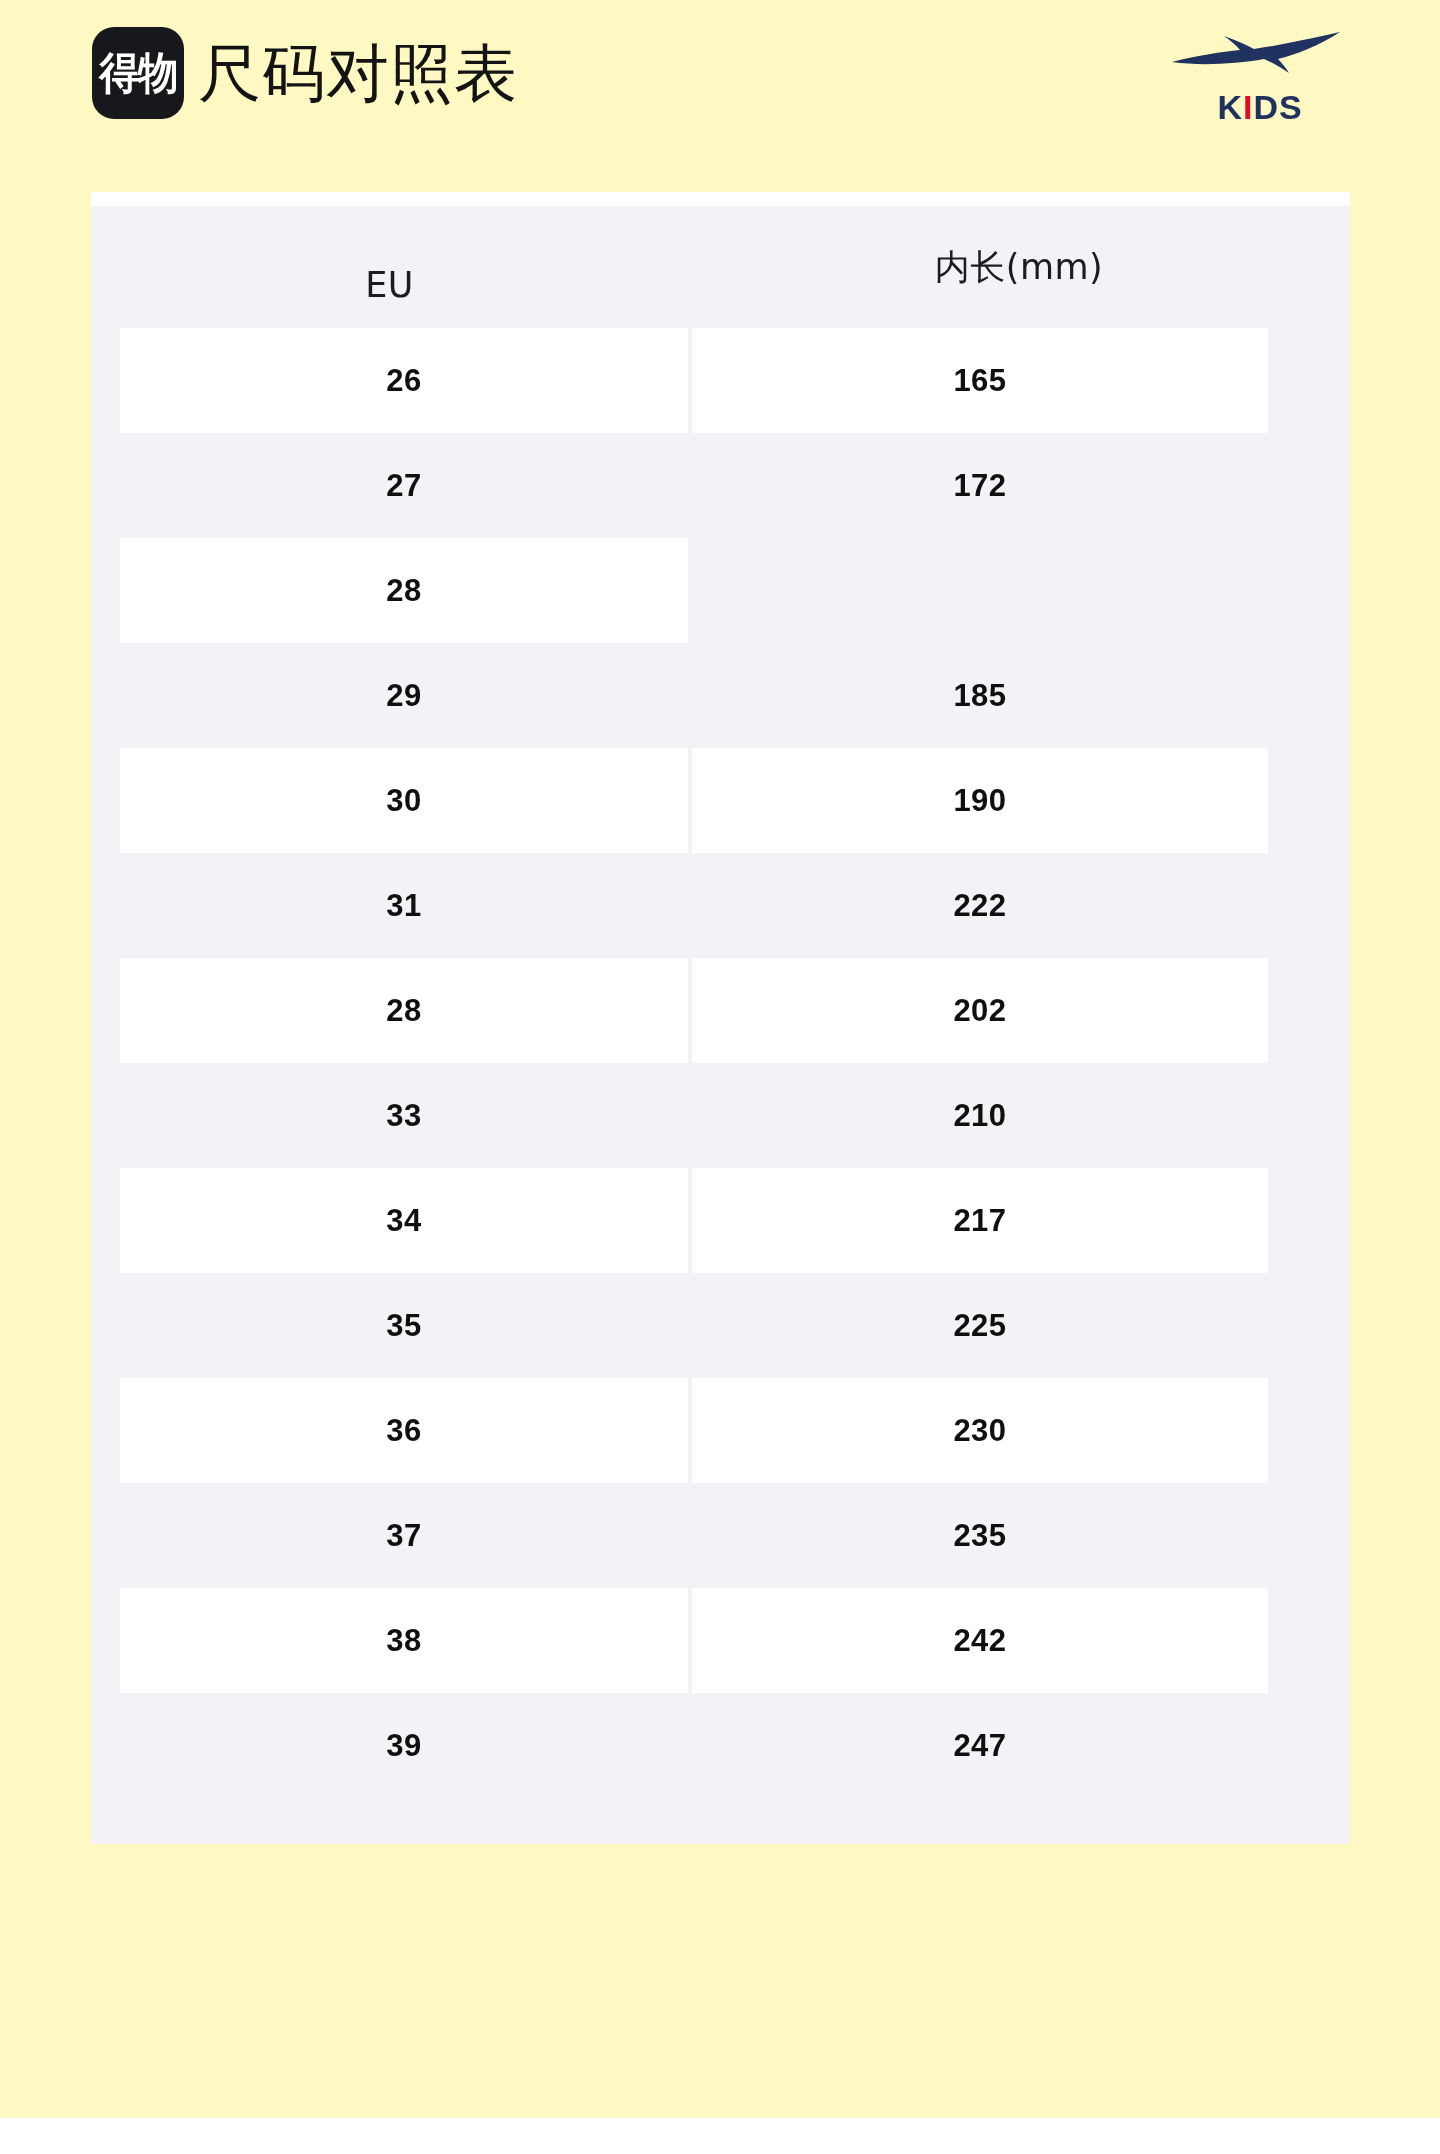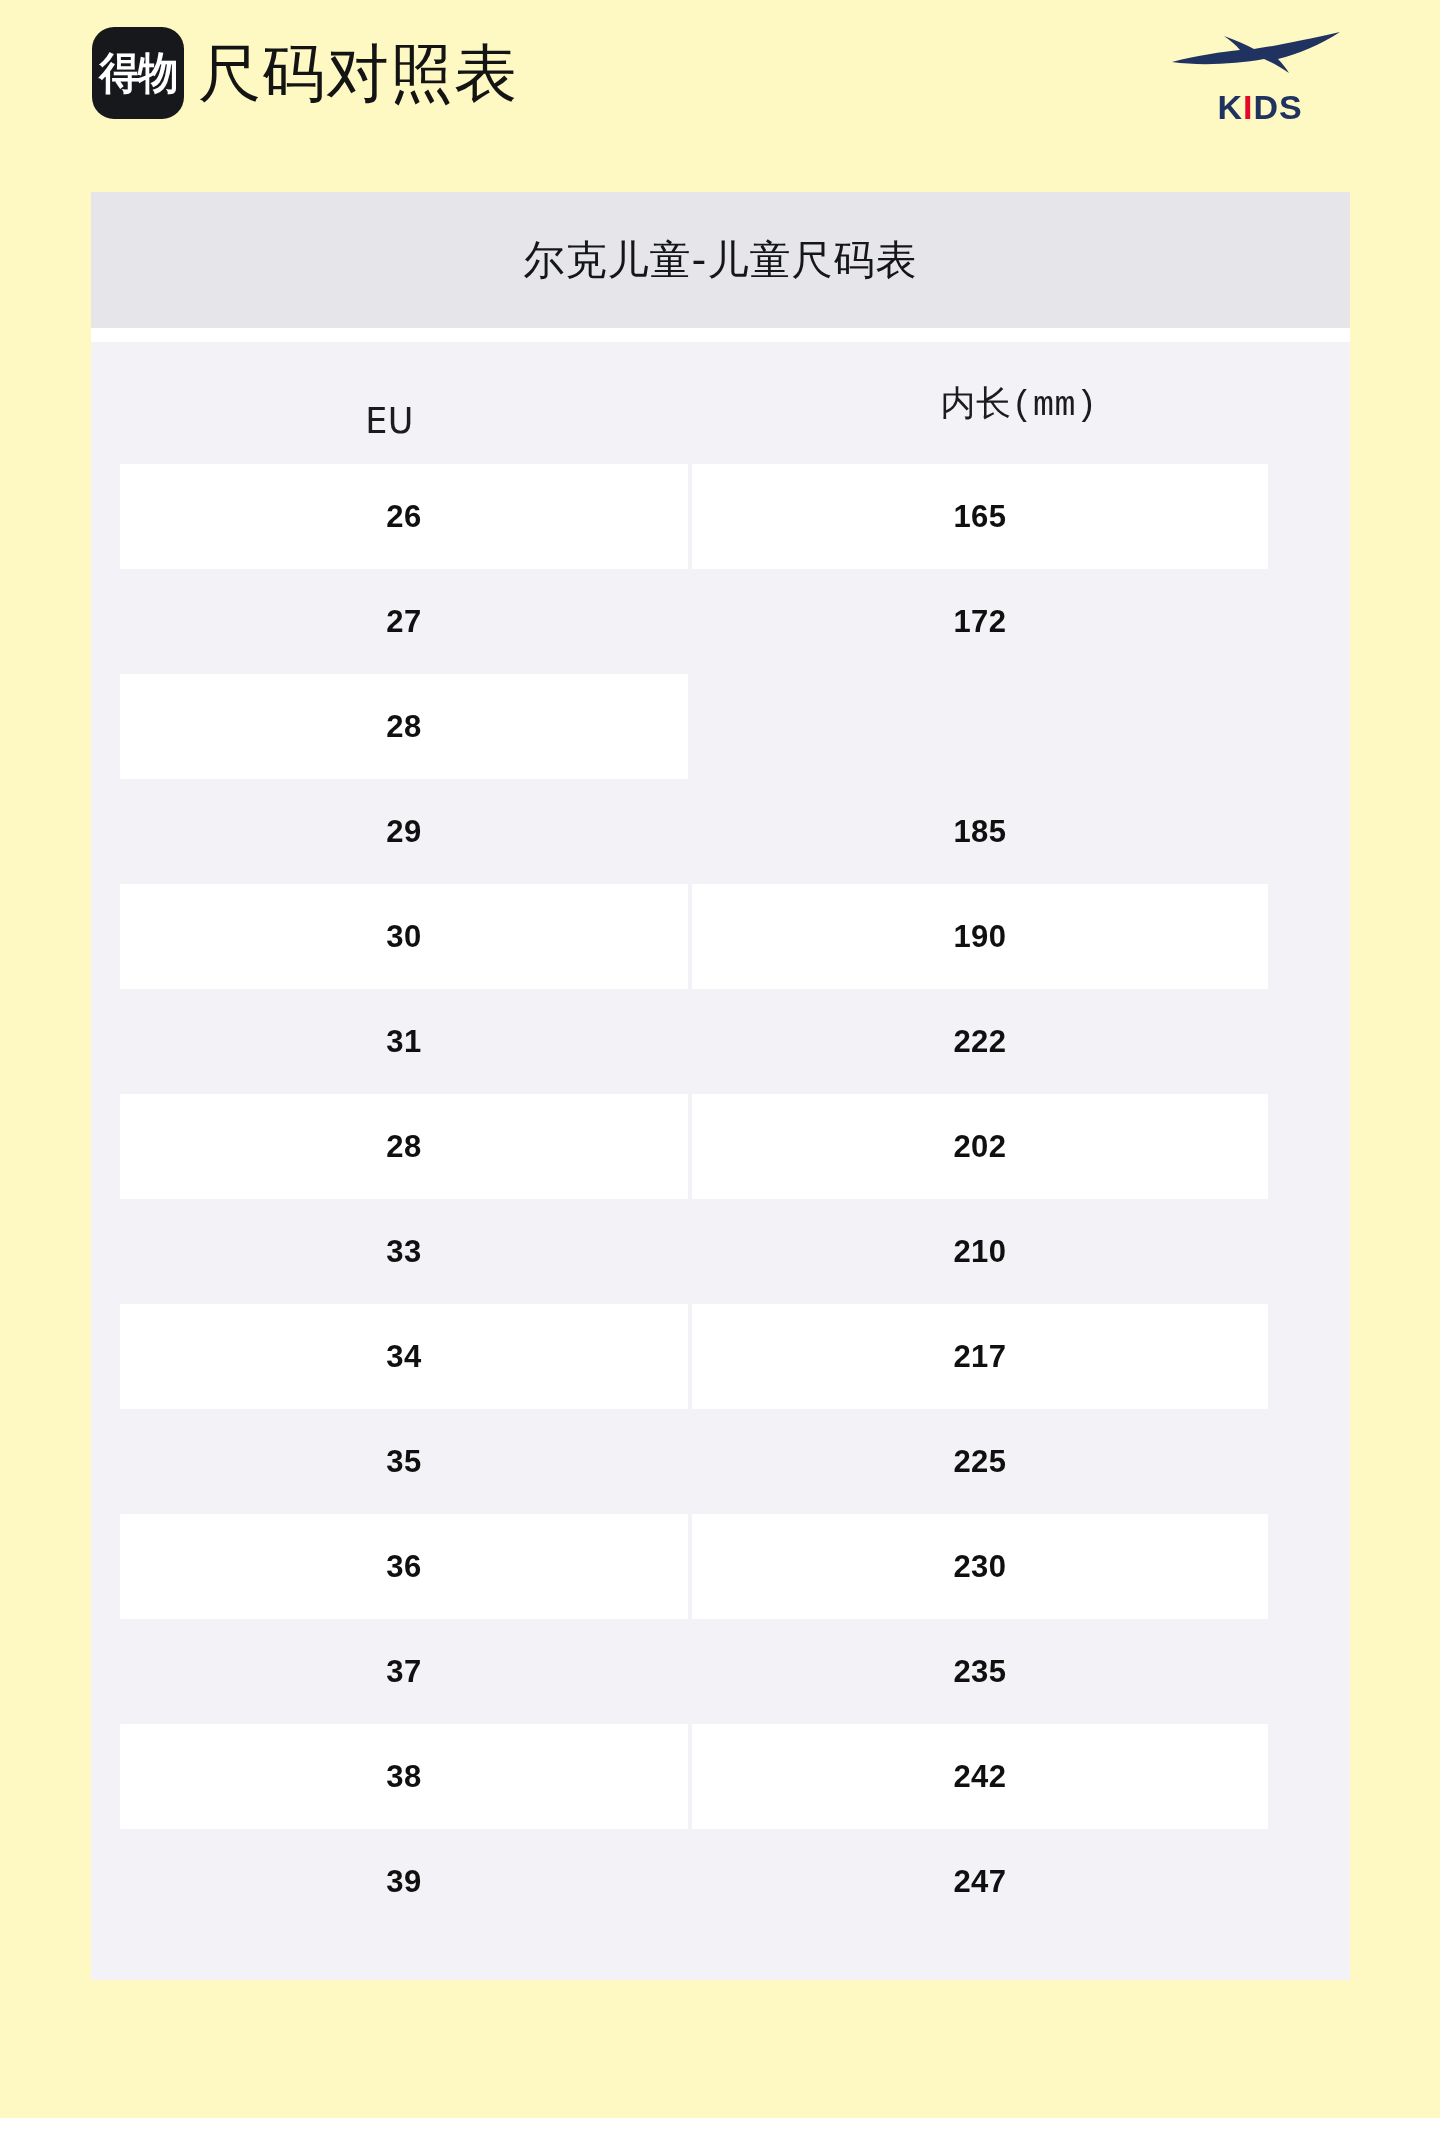--- a/index.html
+++ b/index.html
@@ -76,21 +76,21 @@
     align-items:center;
   }
   .th {
     flex:1 1 0;
     text-align:center;
     font-size:35px; font-weight:400; color:#1c1c20;
     letter-spacing:0.5px;
     font-family:"DejaVu Sans","Liberation Sans",sans-serif;
   }
   .th.col1 { flex:0 0 597px;margin-top:35px; }
-  .th.col2 { flex:0 0 662px;font-family:Liberation Mono, monospace; }
+  .th.col2 { flex:0 0 662px; }
 
   .tbody { display:block; }
   .trow {
     display:flex;
     height:105px;
     padding:0 29px 0 29px;
   }
   .trow .cell {
     display:flex; align-items:center; justify-content:center;
     font-size:31px; font-weight:700; color:#101010;
@@ -122,21 +122,20 @@
                  C 104 18, 130 13, 170 4 C 150 17, 128 26, 108 31 C 112 35, 116 40, 119 45
                  C 110 39, 101 34, 94 31 C 66 36, 30 38, 2 34 Z" fill="#203260"></path>
       </svg>
       <div class="kids-word"><span>K</span><span class="red">I</span><span>DS</span></div>
     </div>
 
   </div>
 
   <div class="panel">
 
-    <div class="panel-title">尔克儿童-儿童尺码表</div>
     <div class="gap-white"></div>
 
     <div class="thead">
       <div class="th col1">EU</div>
       <div class="th col2">内长(mm)</div>
     </div>
 
     <div class="tbody">
         <div class="trow odd">
           <div class="cell c1">26</div>

